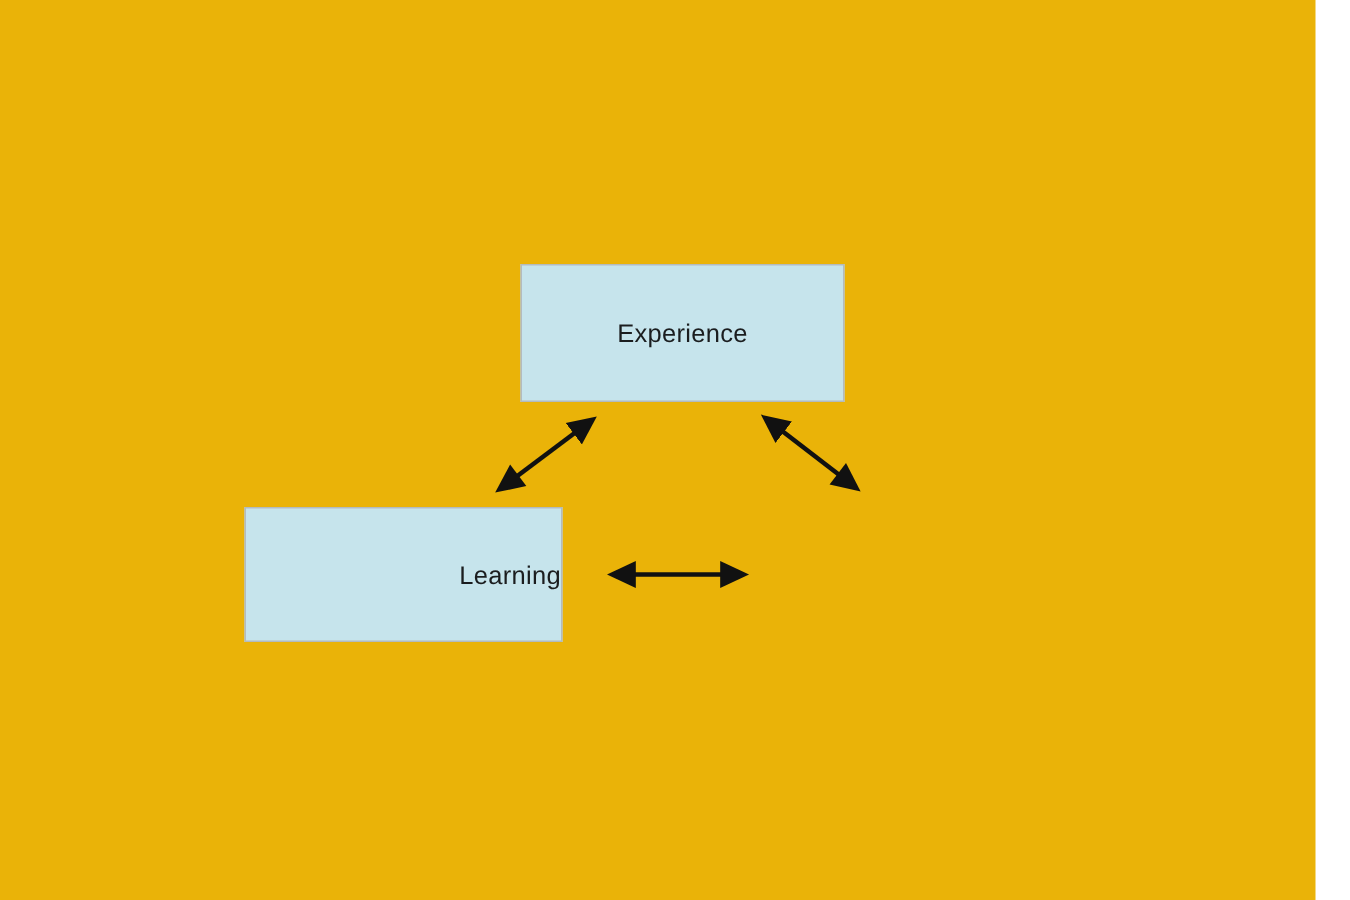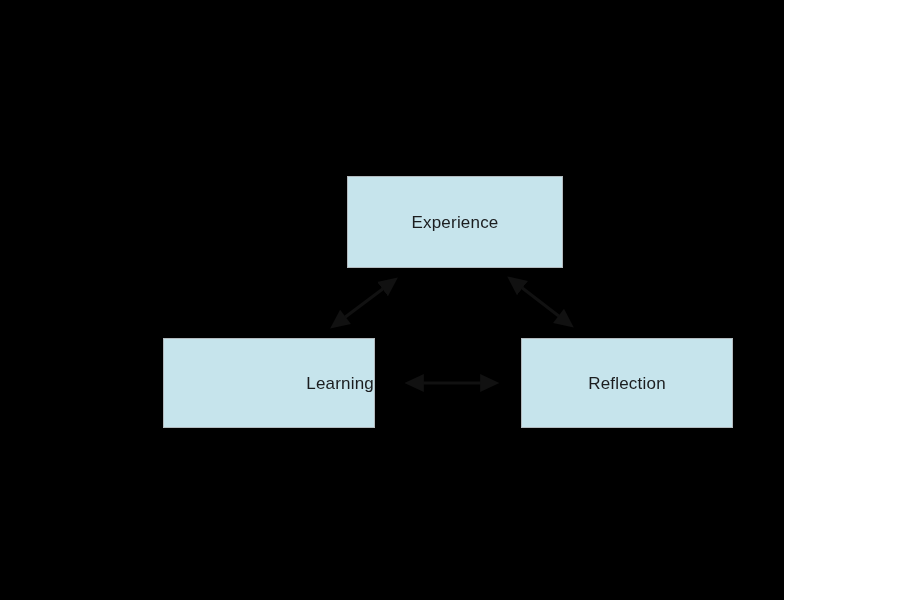--- a/index.html
+++ b/index.html
@@ -5,23 +5,23 @@
   html, body {
     margin: 0;
     padding: 0;
     background: #ffffff;
   }
   body {
     font-family: "Liberation Sans", sans-serif;
   }
   #canvas {
     position: relative;
-    width: 784px;
+    width: 877px;
     height: 600px;
-    background: #000000;
+    background: #eab308;
     overflow: hidden;
   }
   .node {
     position: absolute;
     box-sizing: border-box;
     background: #c6e4ec;
     border: 1px solid #b3bbbf;
     display: flex;
     align-items: center;
     justify-content: center;
@@ -86,17 +86,14 @@
   </svg>
 
   <div class="node" id="node-experience">
     <span class="node-label">Experience</span>
   </div>
 
   <div class="node" id="node-learning">
     <span class="node-label">Learning</span>
   </div>
 
-  <div class="node" id="node-reflection">
-    <span class="node-label">Reflection</span>
-  </div>
 
 </div>
 
 </body></html>

